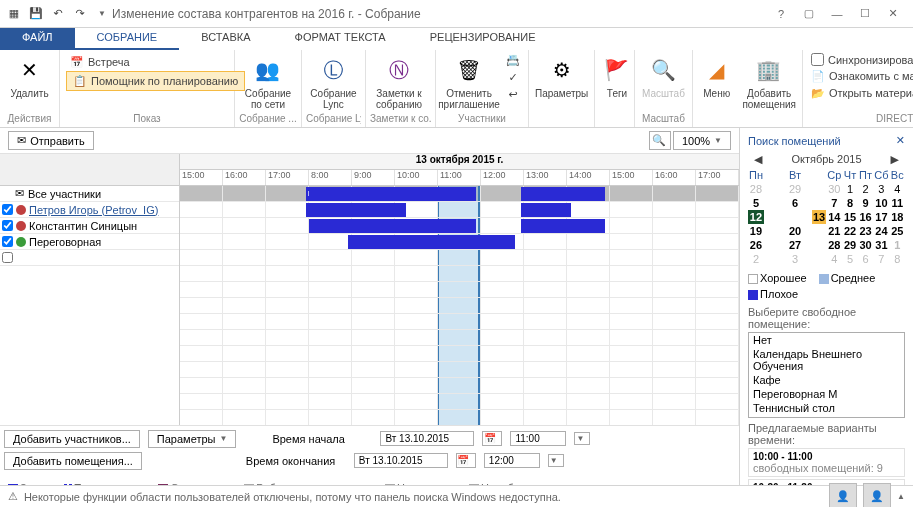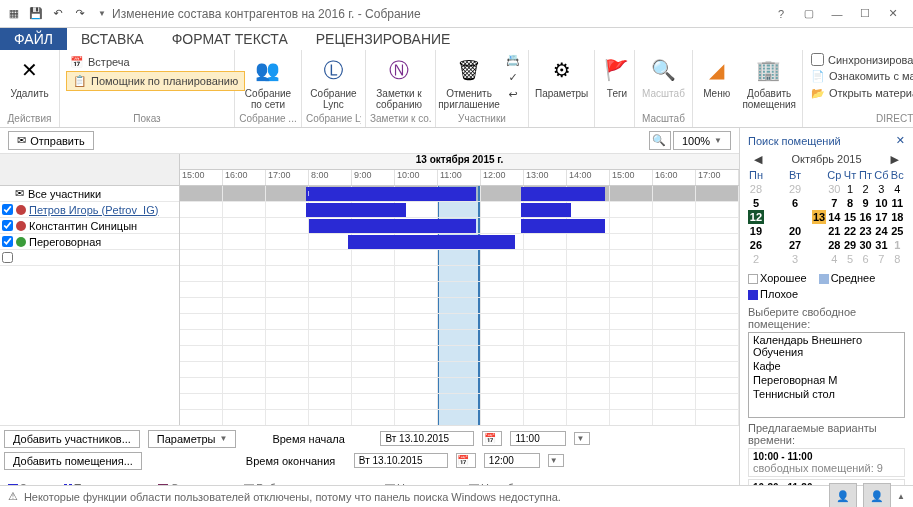--- a/index.html
+++ b/index.html
@@ -4,21 +4,21 @@
 <style>
 * { margin: 0; padding: 0; box-sizing: border-box; font-family: 'Segoe UI', Tahoma, sans-serif; font-size: 11px; }
 body { background: #fff; width: 913px; height: 507px; overflow: hidden; position: relative; }
 .titlebar { height: 28px; display: flex; align-items: center; background: #fff; border-bottom: 1px solid #d4d4d4; }
 .qat { display: flex; gap: 2px; padding-left: 4px; }
 .qat-btn { width: 20px; height: 20px; display: flex; align-items: center; justify-content: center; color: #444; cursor: pointer; }
 .title { flex: 1; text-align: left; color: #666; font-size: 12px; }
 .wincontrols { display: flex; gap: 4px; padding-right: 8px; }
 .wc { width: 24px; height: 20px; display: flex; align-items: center; justify-content: center; color: #666; cursor: pointer; }
 .tabbar { height: 22px; display: flex; background: #fff; }
-.tab { padding: 3px 14px; color: #444; cursor: pointer; font-size: 14px; }
+.tab { padding: 3px 22px; color: #444; cursor: pointer; font-size: 11px; }
 .tab.file { background: #2a579a; color: #fff; }
 .tab.active { color: #2a579a; border-bottom: 2px solid #2a579a; }
 .ribbon { height: 78px; display: flex; border-bottom: 1px solid #d4d4d4; background: #fff; }
 .rgroup { display: flex; flex-direction: column; border-right: 1px solid #e1e1e1; padding: 2px 4px; }
 .rgroup-body { flex: 1; display: flex; align-items: flex-start; gap: 4px; }
 .rgroup-label { text-align: center; color: #888; font-size: 10px; padding-bottom: 1px; white-space: nowrap; overflow: hidden; }
 .rbtn-lg { display: flex; flex-direction: column; align-items: center; justify-content: flex-start; width: 58px; padding: 2px; cursor: pointer; }
 .rbtn-lg .ico { width: 32px; height: 32px; display: flex; align-items: center; justify-content: center; font-size: 20px; }
 .rbtn-lg .lbl { text-align: center; font-size: 10px; line-height: 11px; color: #444; margin-top: 2px; }
 .rbtn-sm { display: flex; align-items: center; gap: 4px; padding: 1px 4px; cursor: pointer; font-size: 10px; color: #444; white-space: nowrap; }
@@ -91,20 +91,21 @@
     <div class="wc">?</div>
     <div class="wc">▢</div>
     <div class="wc">—</div>
     <div class="wc">☐</div>
     <div class="wc">✕</div>
   </div>
 </div>
 
 <div class="tabbar">
   <div class="tab file">ФАЙЛ</div>
+  <div class="tab active">СОБРАНИЕ</div>
   <div class="tab">ВСТАВКА</div>
   <div class="tab">ФОРМАТ ТЕКСТА</div>
   <div class="tab">РЕЦЕНЗИРОВАНИЕ</div>
 </div>
 
 <div class="ribbon">
   <div class="rgroup" style="width:60px">
     <div class="rgroup-body">
       <div class="rbtn-lg">
         <div class="ico">✕</div>
@@ -676,20 +677,21 @@
           <div class="cal-d dim">8</div>
         </div>
     </div>
     <div class="legend2">
       <span><span class="lg-sw" style="border:1px solid #aaa"></span><span>Хорошее</span></span>
       <span><span class="lg-sw" style="background:#9bb8e0"></span><span>Среднее</span></span>
       <span><span class="lg-sw" style="background:#2a2ad4"></span><span>Плохое</span></span>
     </div>
     <div class="sect-label">Выберите свободное помещение:</div>
     <div class="room-list" id="room-list">
+        <div>Нет</div>
         <div>Календарь Внешнего Обучения</div>
         <div>Кафе</div>
         <div>Переговорная М</div>
         <div>Теннисный стол</div>
       </div>
     <div class="sect-label">Предлагаемые варианты времени:</div>
     <div class="suggest"><b>10:00 - 11:00</b><br><span style="color:#888">свободных помещений: 9</span></div>
     <div class="suggest"><b>10:30 - 11:30</b></div>
   </div>
 </div>

